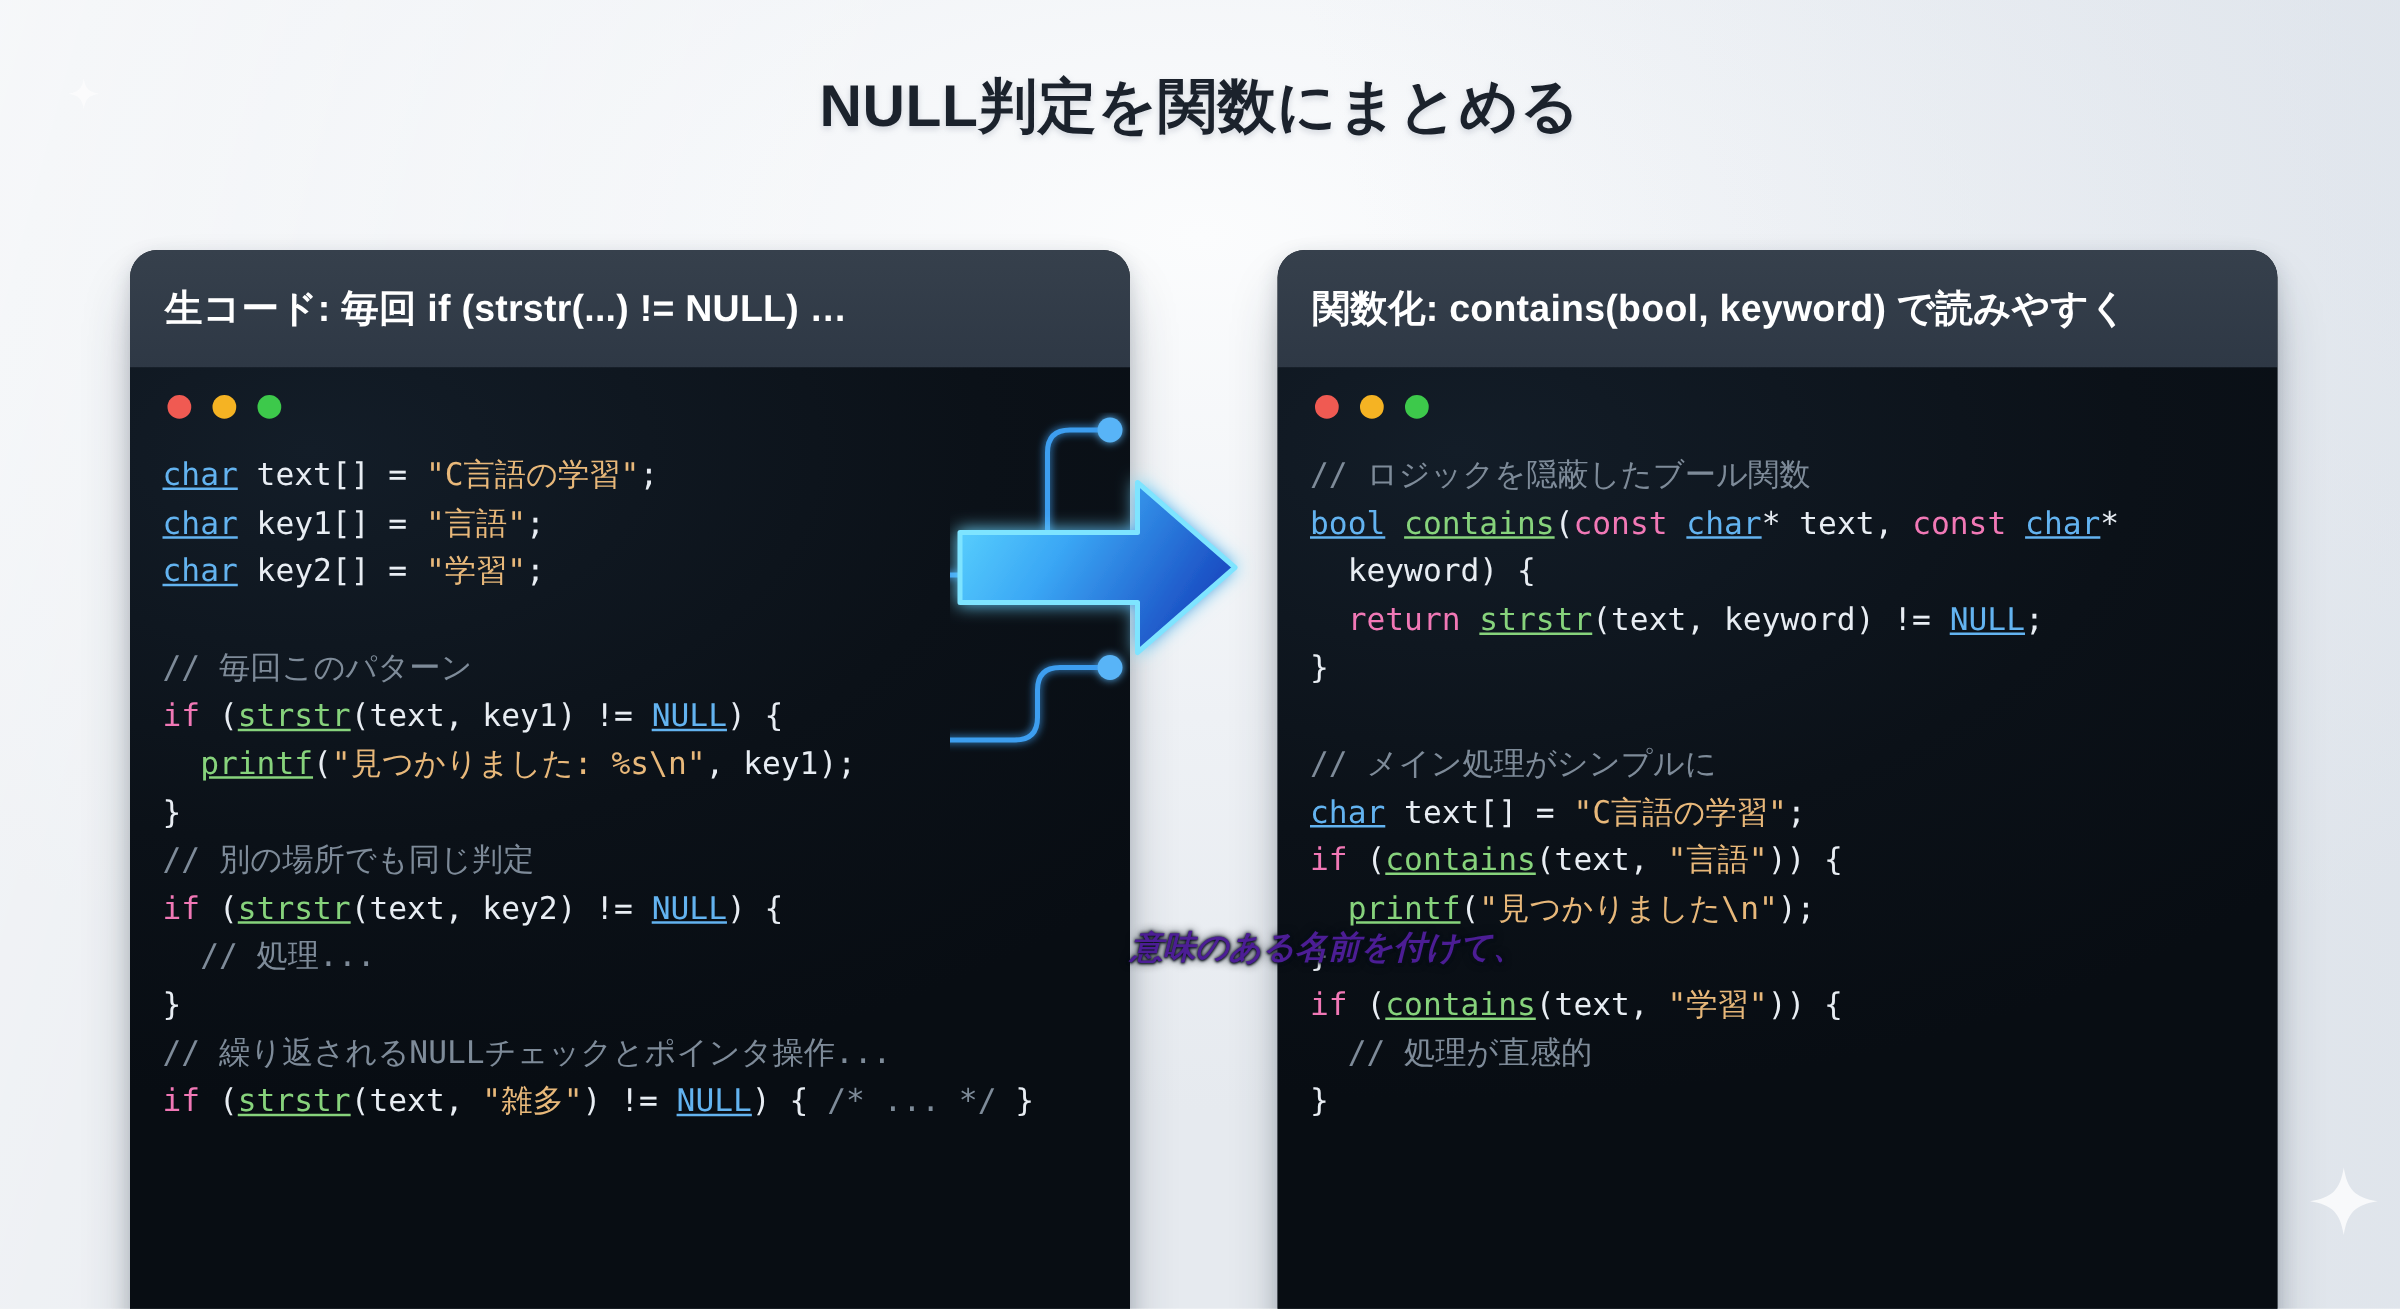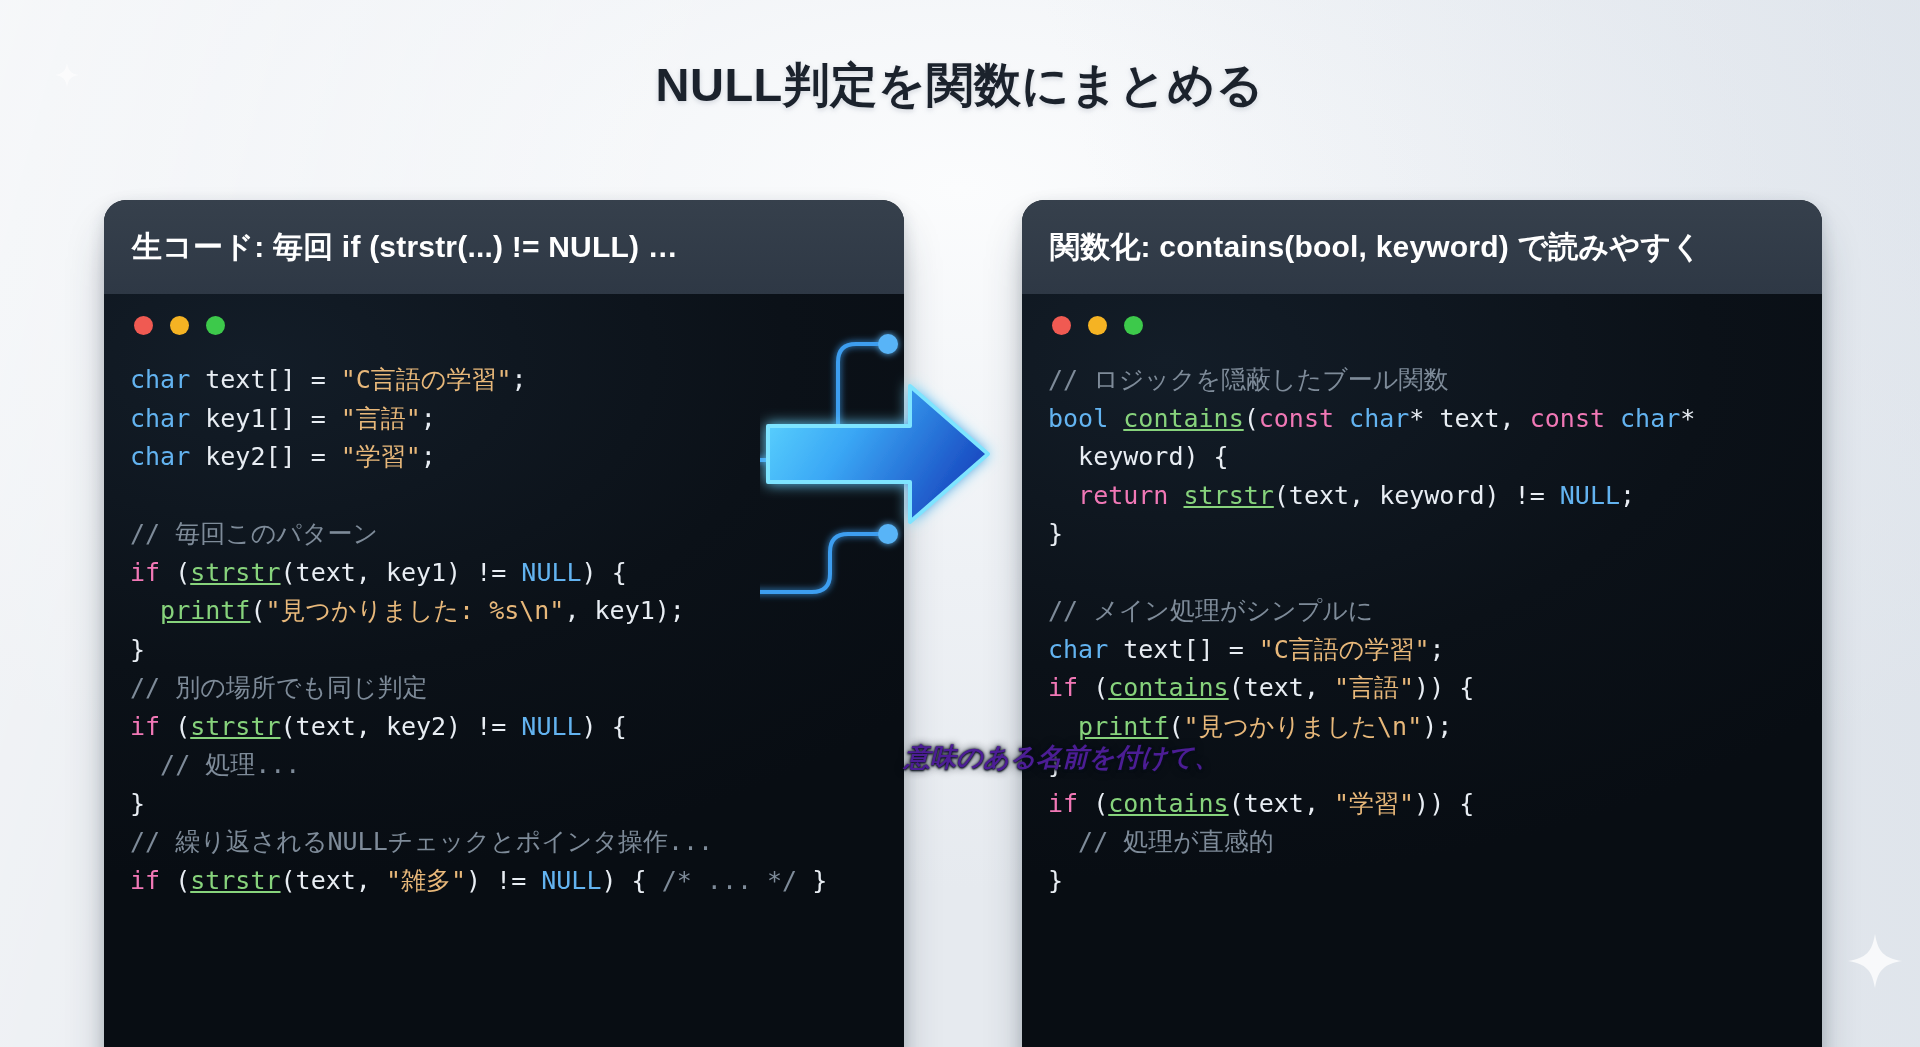--- a/index.html
+++ b/index.html
@@ -97,21 +97,21 @@
     font-family: "DejaVu Sans Mono", "Liberation Mono", monospace;
     font-size: 25px;
     line-height: 38.5px;
     color: #e8edf3;
     white-space: pre;
   }
   .code-line { min-height: 38.5px; }
   .code-line.blank { height: 38.5px; }
 
   .t-key      { color: #f178b6; margin-top: 16px; }   
-  .t-type     { color: #63b3f0; }   
+  .t-type     { color: #63b3f0; text-decoration: underline; }   
   .t-fn       { color: #87d37c; text-decoration: underline; }   
   .t-str      { color: #e8b87a; }   
   .t-com      { color: #7e8b99; }   
   .t-plain    { color: #e8edf3; }
 
   
   .center-graphic {
     position: absolute;
     left: 760px;
     top: 330px;

